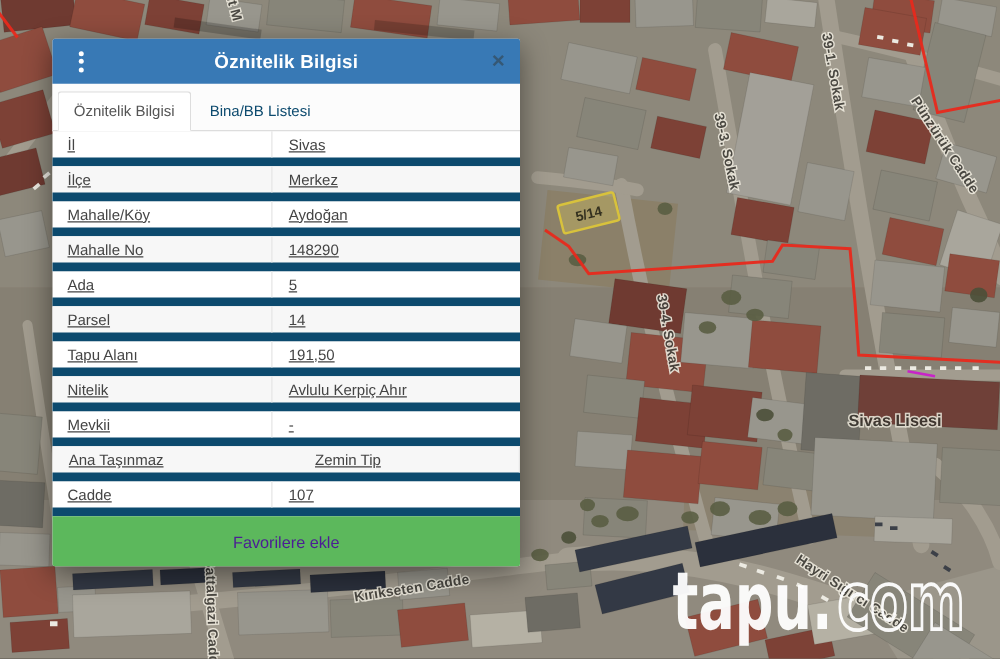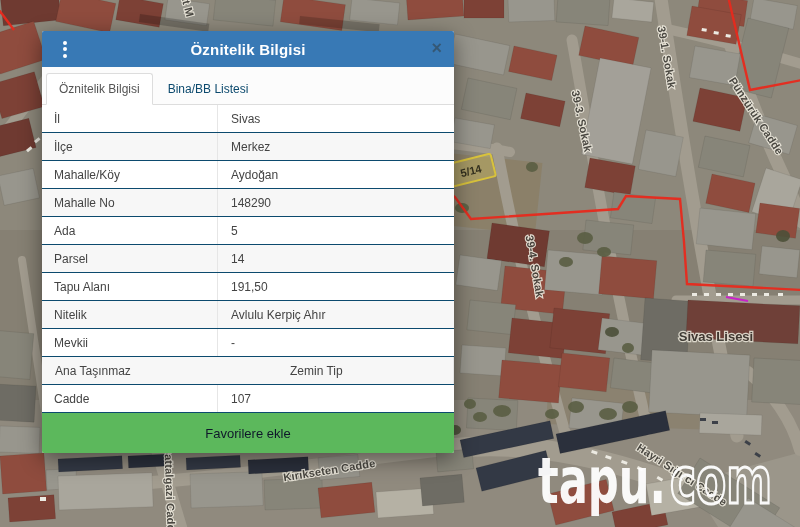--- a/index.html
+++ b/index.html
@@ -9,43 +9,43 @@
   .road{stroke:#a29c8f;fill:none;stroke-linecap:round;}
   .slabel{font-size:11px;font-weight:bold;fill:#44423c;stroke:#ece8dc;stroke-width:2.2px;
           paint-order:stroke;letter-spacing:.2px;opacity:.92;}
   .plabel{font-size:13px;font-weight:bold;fill:#3a362f;stroke:#e6e2d5;stroke-width:2.4px;
           paint-order:stroke;opacity:.9;}
   .mlabel{font-size:11px;font-weight:bold;fill:#33301f;}
   .wm{font-family:"DejaVu Sans",sans-serif;font-weight:bold;font-size:64px;}
   .boundary{stroke:#e8291c;stroke-width:2.4;fill:none;opacity:.95;}
 
   
-  .dialog{position:absolute;left:42px;top:31px;width:412px;background:#fff;
+  .dialog{position:absolute;left:42px;top:31px;width:374px;background:#fff;
           box-shadow:0 6px 22px rgba(0,0,0,.45);border-radius:2px;}
   .dlg-header{height:36px;background:#3879b5;display:flex;align-items:center;
               position:relative;border-radius:2px 2px 0 0;}
   .menu-dots{position:absolute;left:16px;top:8px;width:14px;height:20px;cursor:pointer;
              display:flex;flex-direction:column;align-items:center;justify-content:center;gap:2.5px;}
   .menu-dots i{width:4px;height:4px;border-radius:50%;background:#fff;display:block;}
   .dlg-title{flex:1;text-align:center;color:#fff;font-size:15px;font-weight:bold;letter-spacing:.2px;}
   .dlg-close{position:absolute;right:12px;top:6px;color:#35536b;font-size:18px;font-weight:bold;
              cursor:pointer;line-height:22px;opacity:.85;}
   .tabbar{display:flex;gap:2px;padding:6px 6px 0 4px;background:#fcfcfc;
           border-bottom:1px solid #ddd;}
   .tab{font-size:12px;padding:8px 12px;color:#0c4a6e;cursor:pointer;margin-bottom:-1px;
        border:1px solid transparent;border-radius:3px 3px 0 0;}
   .tab.active{background:#fff;color:#555;border-color:#ddd #ddd #fff;cursor:default;}
   .ttable{font-size:12px;color:#444;}
-  .trow{display:flex;height:28px;box-sizing:border-box;border-bottom:1px solid #0c4a6e;
-        align-items:stretch;}
+  .trow{display:flex;height:28px;box-sizing:border-box;border-bottom:7px solid #0c4a6e;
+        align-items:stretch;text-decoration:underline;}
   .trow:nth-child(even){background:#f7f7f7;}
   .tcell{display:flex;align-items:center;}
   .tcell.label{width:176px;padding-left:12px;border-right:1px solid #e6e6e6;box-sizing:border-box;}
   .tcell.value{flex:1;padding-left:13px;}
-  .fav-btn{display:block;width:100%;height:40px;background:#5cb85c;border:none;color:#0f172a;
+  .fav-btn{display:block;width:100%;height:40px;background:#5cb85c;border:none;color:#4c1d95;
            font-size:13px;font-family:inherit;cursor:pointer;border-radius:0 0 2px 2px;}
 </style>
 </head>
 <body>
 
 <div class="stage">
 
 <svg class="map" width="800" height="527" viewBox="0 0 800 527">
 
   <g>

